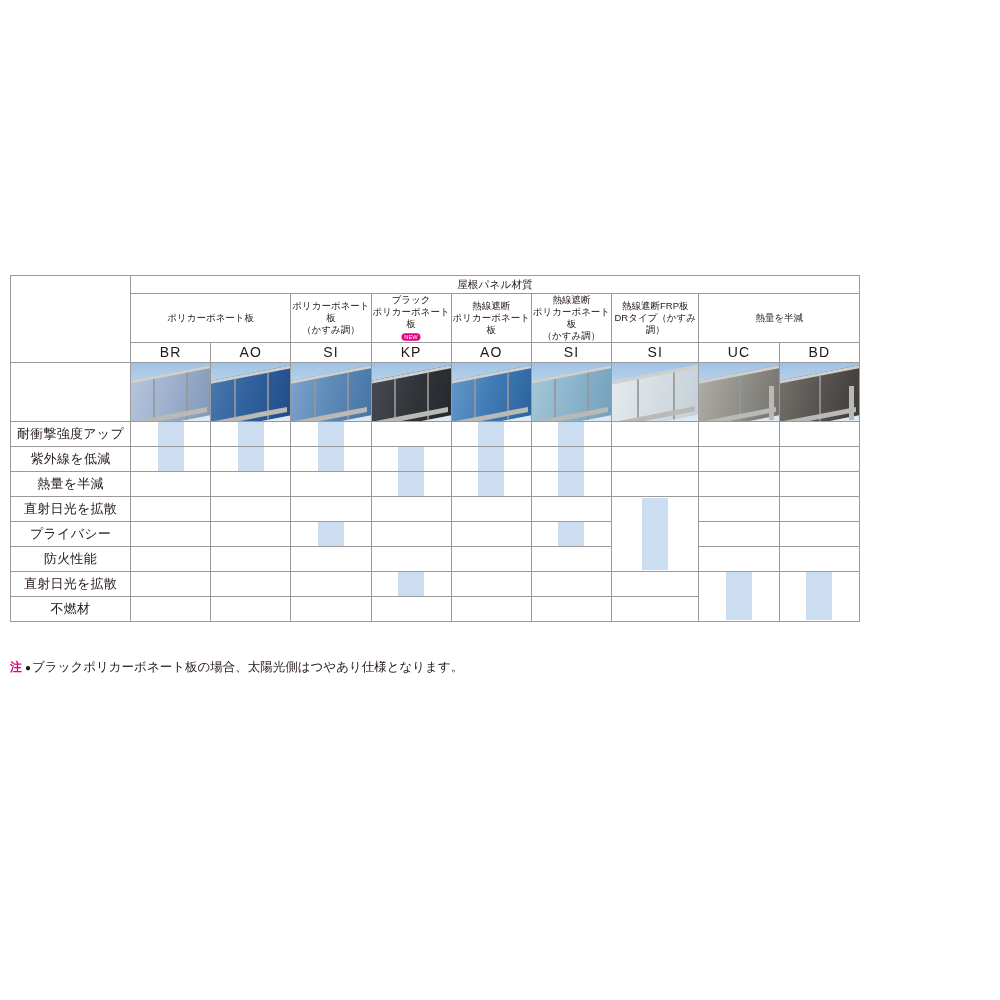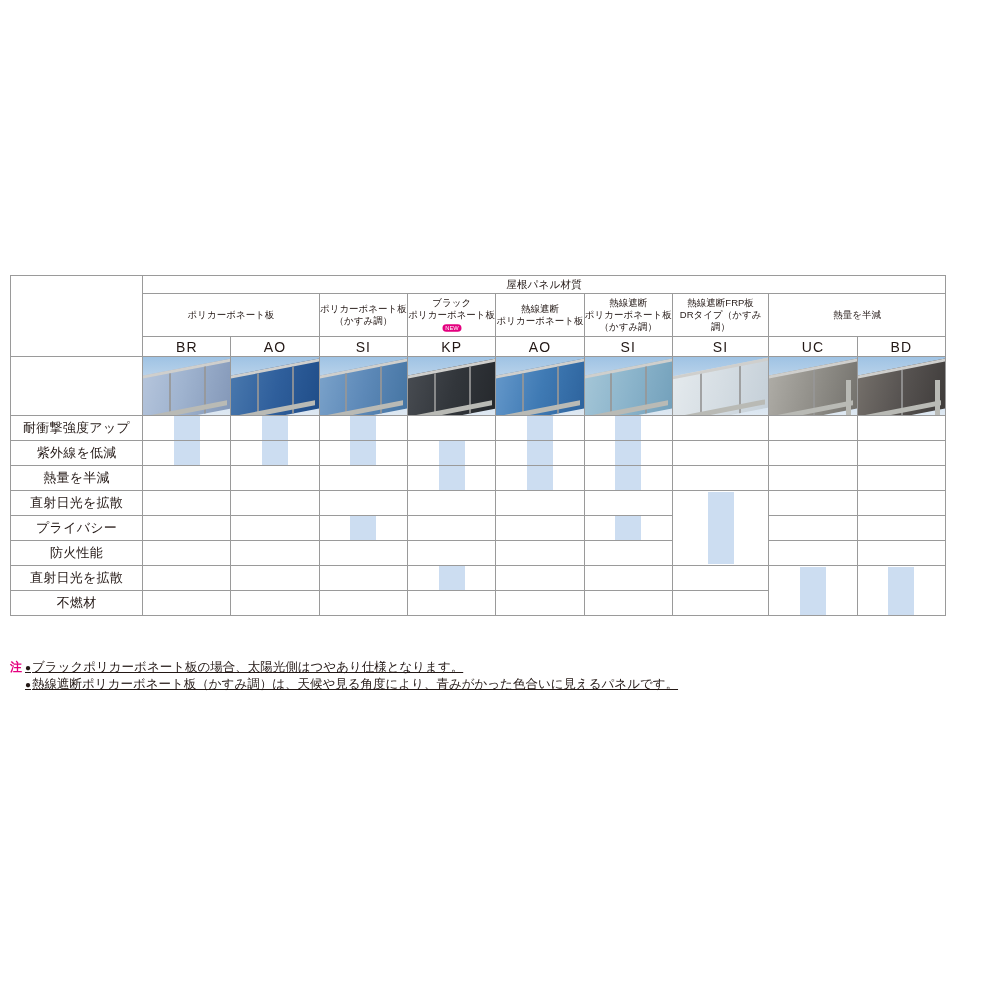--- a/index.html
+++ b/index.html
@@ -21,21 +21,21 @@
   }
   #spec-block {
     position: absolute;
     left: 10px;
     top: 275px;
     width: 965px;
   }
   table.spec {
     border-collapse: collapse;
     table-layout: fixed;
-    width: 936px;
+    width: 850px;
     font-size: 10px;
   }
   table.spec td, table.spec th {
     border: 1px solid #9a9a9a;
     padding: 0;
     text-align: center;
     vertical-align: middle;
     font-weight: normal;
     background: #ffffff;
   }
@@ -170,21 +170,20 @@
     letter-spacing: 0;
   }
   #notes .lines {
     flex: 1 1 auto;
     font-size: 12.5px;
     line-height: 17px;
     color: #231815;
   }
   #notes .lines div {
     white-space: nowrap;
-    text-decoration: underline;
   }
   #notes .lines div::before {
     content: "\25CF";
     font-size: 10px;
     margin-right: 1px;
   }
 </style>
 </head>
 <body>
 
@@ -472,17 +471,16 @@
           <td></td>
         </tr>
       </tbody>
     </table>
   </div>
 
   <div id="notes">
     <div class="chu">注</div>
     <div class="lines">
       <div>ブラックポリカーボネート板の場合、太陽光側はつやあり仕様となります。</div>
-      <div>熱線遮断ポリカーボネート板（かすみ調）は、天候や見る角度により、青みがかった色合いに見えるパネルです。</div>
     </div>
   </div>
 
 </div>
 
 </body></html>

